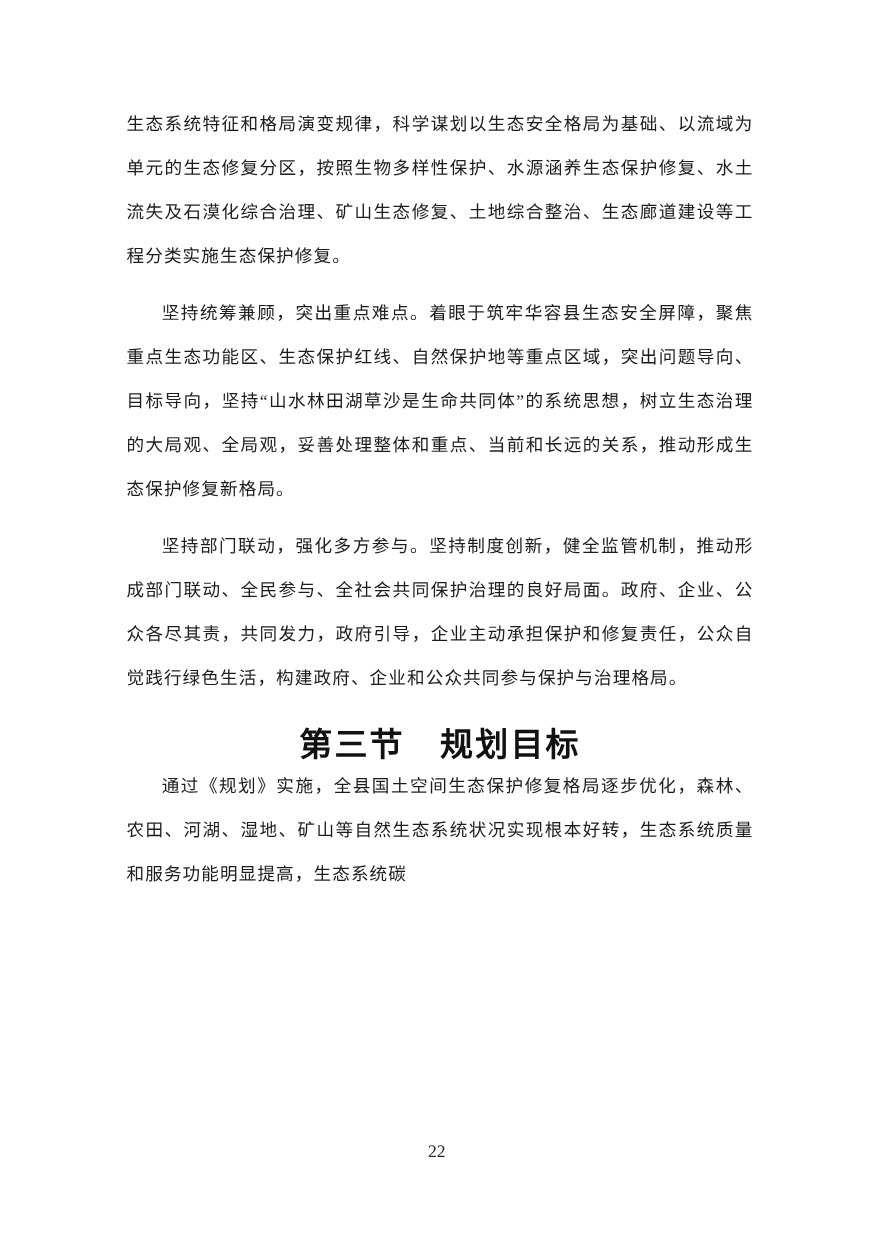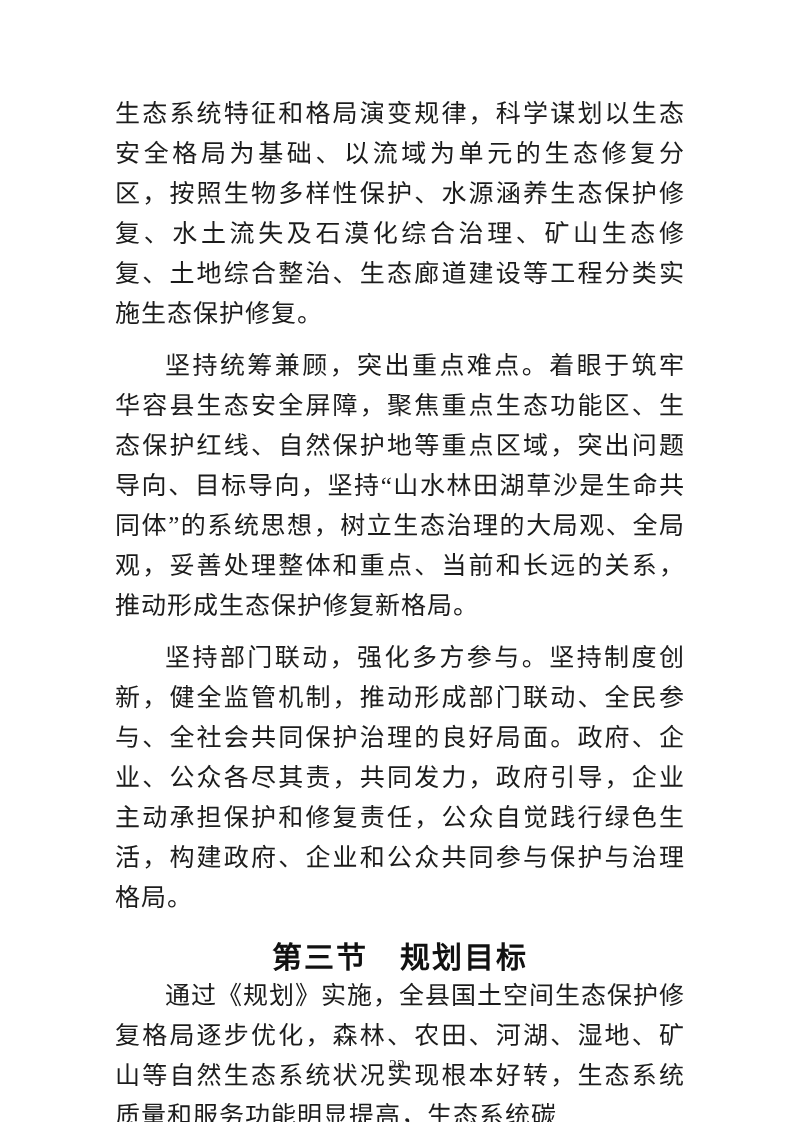--- a/index.html
+++ b/index.html
@@ -18,21 +18,21 @@
     overflow: hidden;
   }
   .text-column {
     position: absolute;
     left: 115px;
     right: 109px;
     top: 94px;
   }
   .para {
     margin: 0 0 12px 0;
-    font-size: 25px;
+    font-size: 16px;
     line-height: 40px;
     letter-spacing: 1px;
     text-align: justify;
     text-justify: inter-ideograph;
   }
   .para.continuation {
     text-indent: 0;
   }
   .para.indented {
     text-indent: 2em;
@@ -60,21 +60,21 @@
     color: #1c1c1c;
   }
   .para.last {
     margin-top: 0;
     margin-bottom: 0;
   }
   .page-number {
     position: absolute;
     left: 0;
     right: 0;
-    bottom: 46px;
+    bottom: 64px;
     text-align: center;
     font-size: 16px;
     line-height: 20px;
     color: #2a2a2a;
   }
 </style>
 </head>
 <body>
 
 <div class="page">

